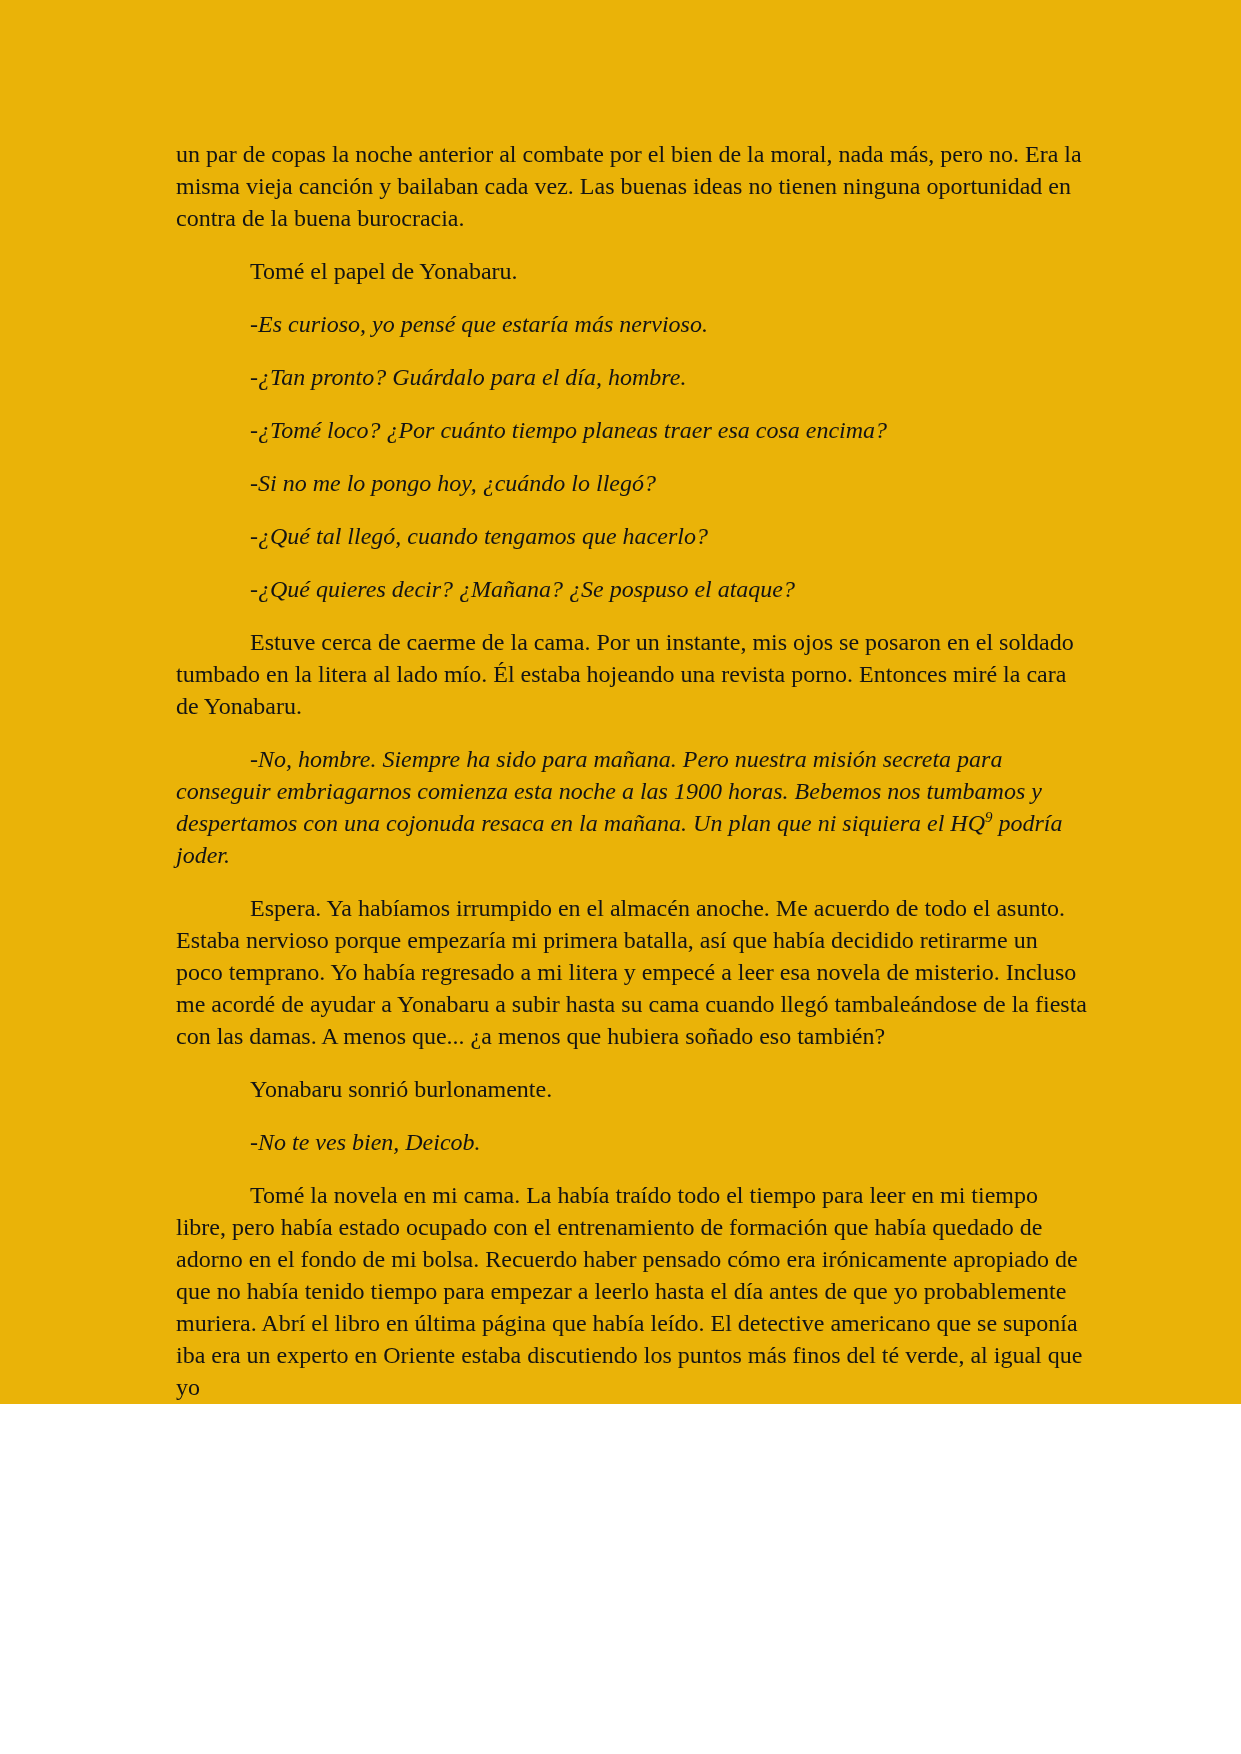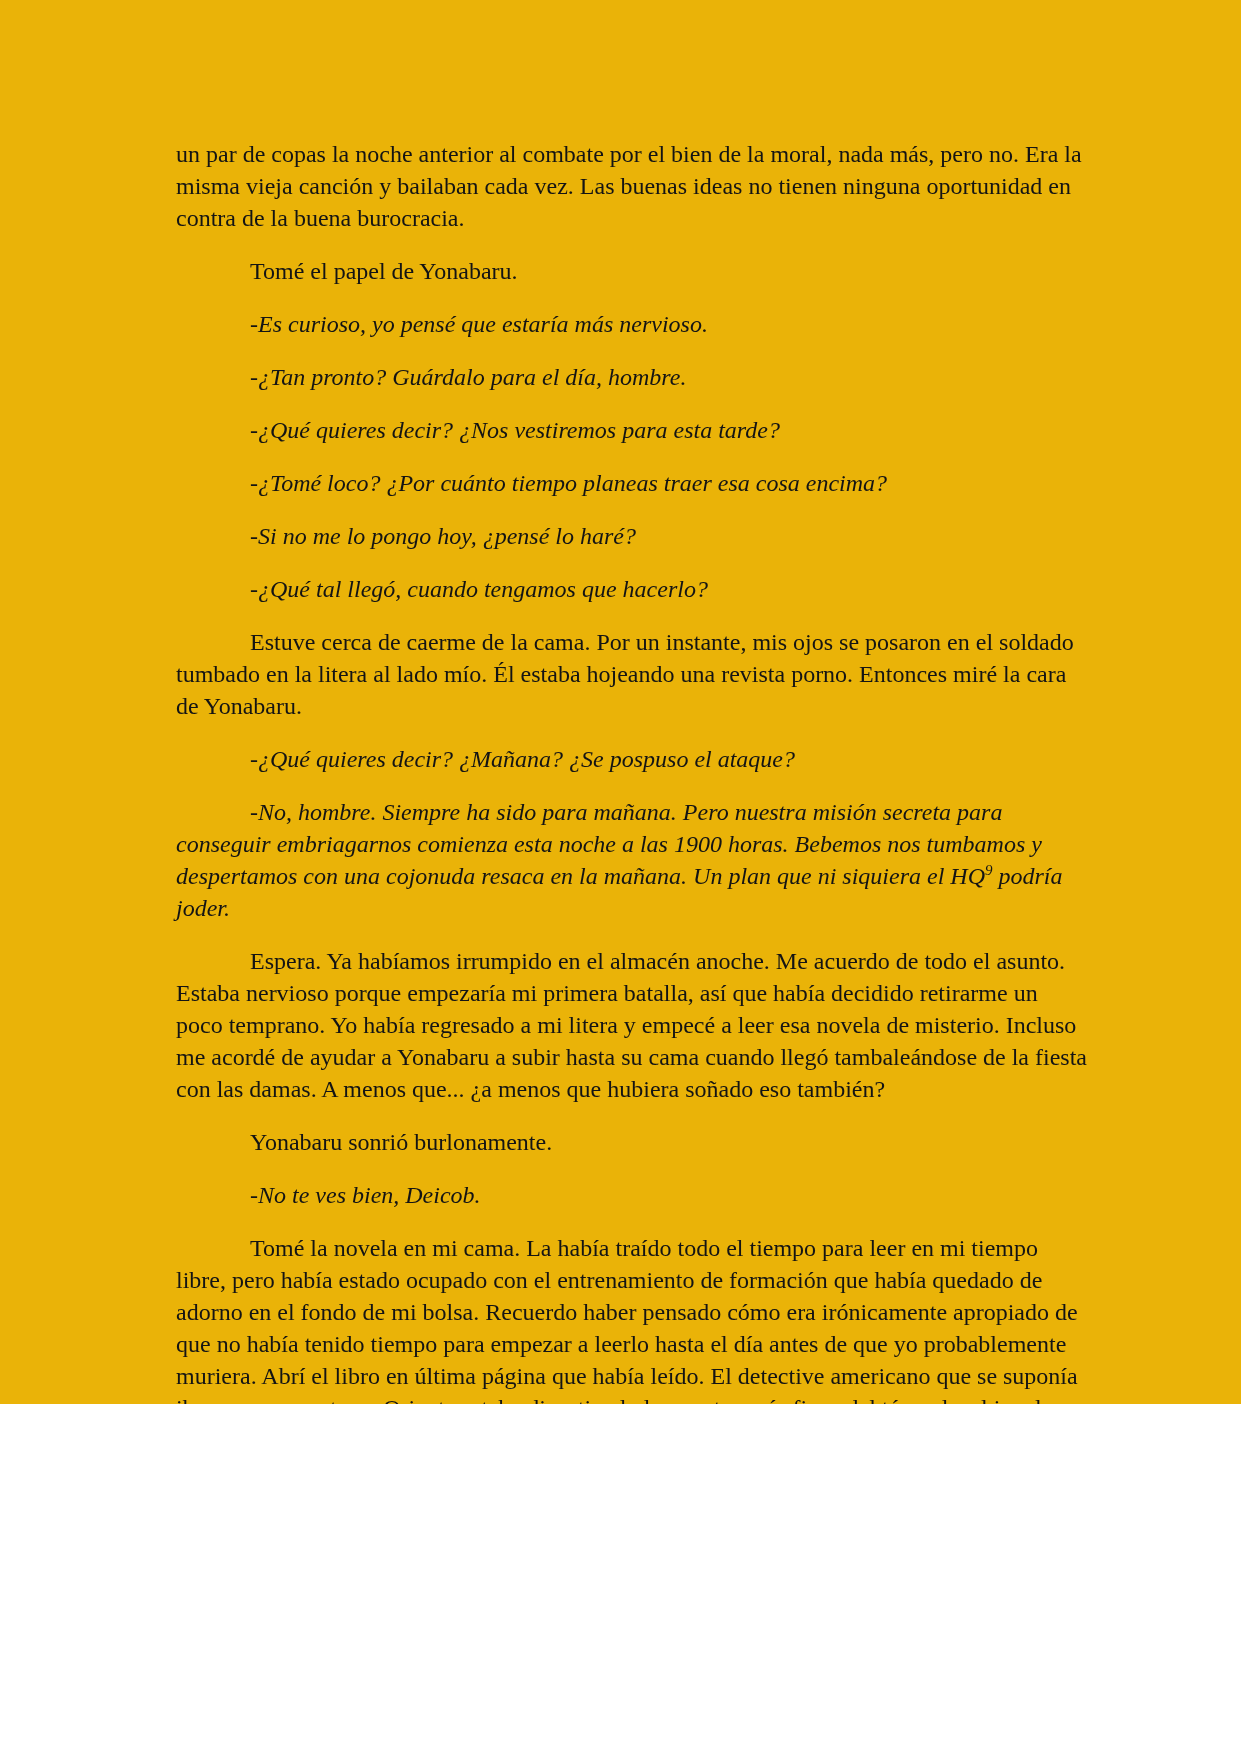--- a/index.html
+++ b/index.html
@@ -80,26 +80,25 @@
 </head>
 <body>
 
 <div class="page">
 
   <div class="body-text">
     <p class="para no-indent">un par de copas la noche anterior al combate por el bien de la moral, nada más, pero no. Era la misma vieja canción y bailaban cada vez. Las buenas ideas no tienen ninguna oportunidad en contra de la buena burocracia.</p>
     <p class="para">Tomé el papel de Yonabaru.</p>
     <p class="para italic">-Es curioso, yo pensé que estaría más nervioso.</p>
     <p class="para italic">-¿Tan pronto? Guárdalo para el día, hombre.</p>
-    <p class="para italic">-¿Qué quieres decir? ¿Nos vestiremos para esta tarde?</p>
     <p class="para italic">-¿Tomé loco? ¿Por cuánto tiempo planeas traer esa cosa encima?</p>
-    <p class="para italic">-Si no me lo pongo hoy, ¿pensé lo haré?</p>
+    <p class="para italic">-Si no me lo pongo hoy, ¿cuándo lo llegó?</p>
     <p class="para italic">-¿Qué tal llegó, cuando tengamos que hacerlo?</p>
+    <p class="para italic">-¿Qué quieres decir? ¿Mañana? ¿Se pospuso el ataque?</p>
     <p class="para">Estuve cerca de caerme de la cama. Por un instante, mis ojos se posaron en el soldado tumbado en la litera al lado mío. Él estaba hojeando una revista porno. Entonces miré la cara de Yonabaru.</p>
-    <p class="para italic">-¿Qué quieres decir? ¿Mañana? ¿Se pospuso el ataque?</p>
     <p class="para italic"><span>-No, hombre. Siempre ha sido para mañana. Pero nuestra misión secreta para conseguir embriagarnos comienza esta noche a las 1900 horas. Bebemos nos tumbamos y despertamos con una cojonuda resaca en la mañana. Un plan que ni siquiera el HQ</span><sup class="fn-ref">9</sup><span> podría joder.</span></p>
     <p class="para">Espera. Ya habíamos irrumpido en el almacén anoche. Me acuerdo de todo el asunto. Estaba nervioso porque empezaría mi primera batalla, así que había decidido retirarme un poco temprano. Yo había regresado a mi litera y empecé a leer esa novela de misterio. Incluso me acordé de ayudar a Yonabaru a subir hasta su cama cuando llegó tambaleándose de la fiesta con las damas. A menos que... ¿a menos que hubiera soñado eso también?</p>
     <p class="para">Yonabaru sonrió burlonamente.</p>
     <p class="para italic">-No te ves bien, Deicob.</p>
     <p class="para">Tomé la novela en mi cama. La había traído todo el tiempo para leer en mi tiempo libre, pero había estado ocupado con el entrenamiento de formación que había quedado de adorno en el fondo de mi bolsa. Recuerdo haber pensado cómo era irónicamente apropiado de que no había tenido tiempo para empezar a leerlo hasta el día antes de que yo probablemente muriera. Abrí el libro en última página que había leído. El detective americano que se suponía iba era un experto en Oriente estaba discutiendo los puntos más finos del té verde, al igual que yo</p>
   </div>
 
   <div class="footnote-rule"></div>
 
   <div class="footnote">

